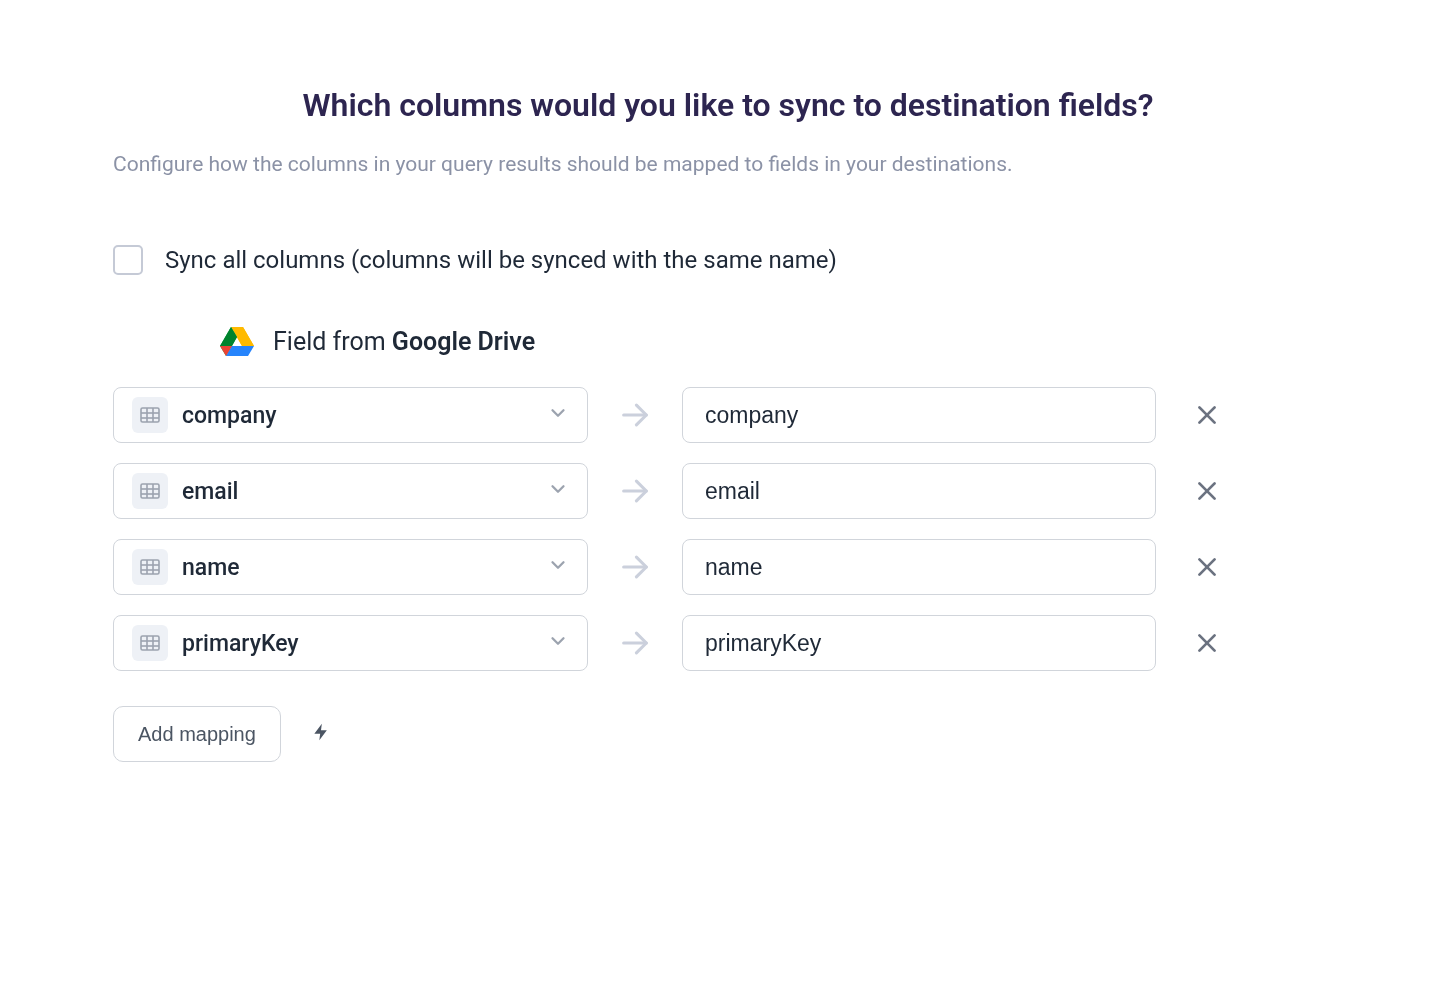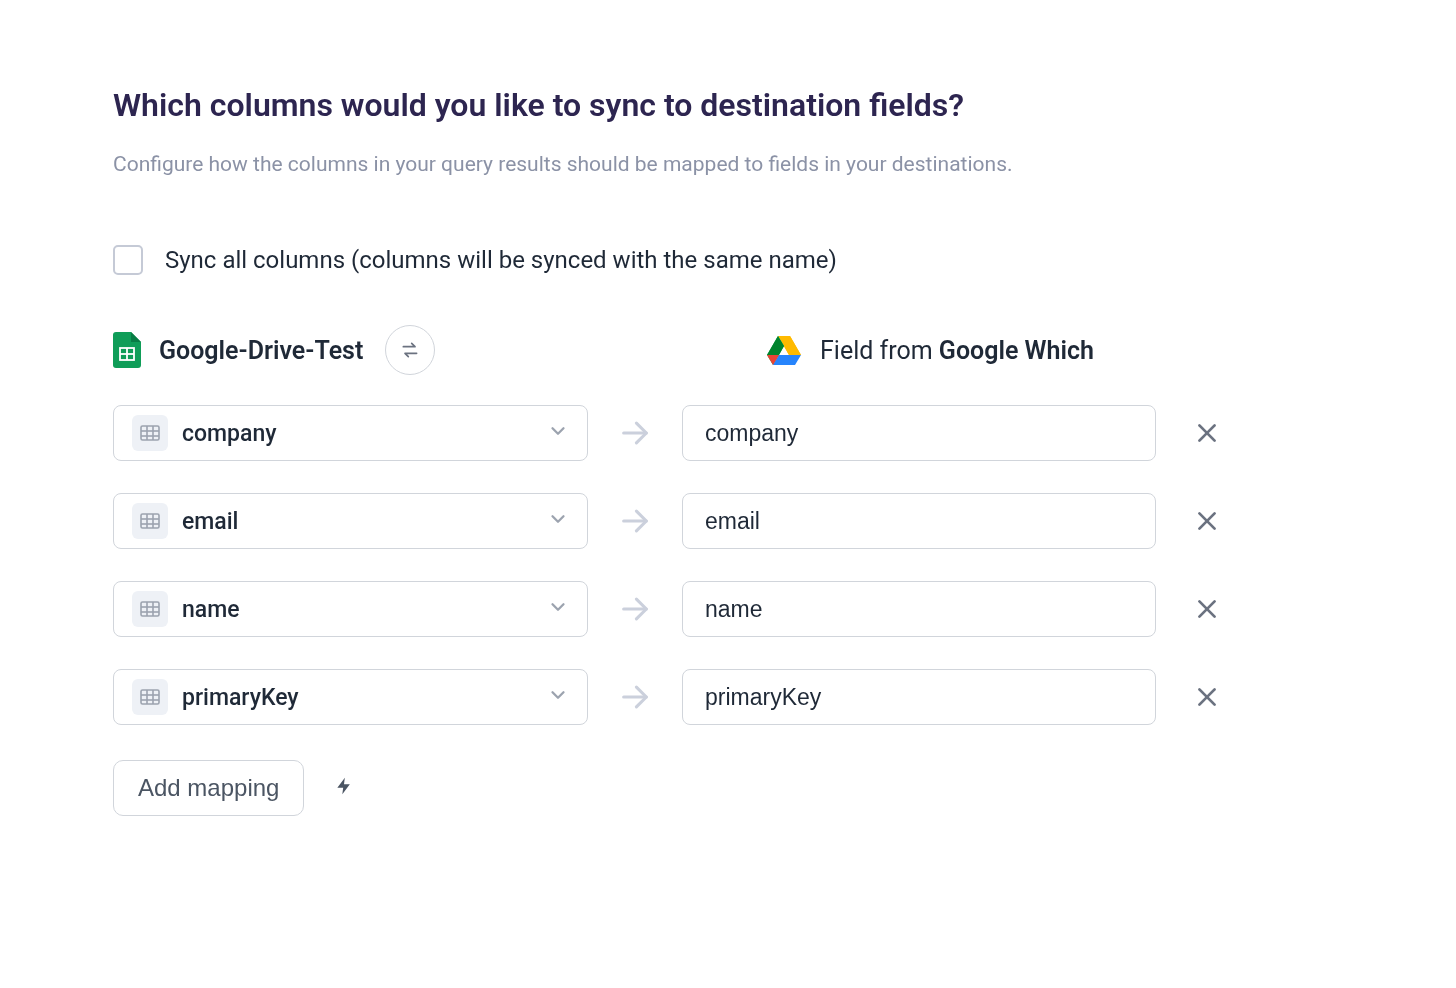--- a/index.html
+++ b/index.html
@@ -13,20 +13,21 @@
       padding: 85px 113px;
       color: #1f2937;
       width: 1456px;
     }
     .title {
       font-size: 32px;
       font-weight: 600;
       color: #2d2550;
       margin-bottom: 22px;
       line-height: 1.3;
+      text-align: center;
     }
     .subtitle {
       font-size: 21px;
       color: #8b92a6;
       line-height: 1.5;
       margin-bottom: 65px;
     }
     .checkbox-row {
       display: flex;
       align-items: center;
@@ -96,21 +97,21 @@
       display: flex;
       align-items: center;
       justify-content: center;
       cursor: pointer;
       margin-left: 4px;
     }
     .mapping-row {
       display: flex;
       align-items: center;
       gap: 30px;
-      margin-bottom: 32px;
+      margin-bottom: 20px;
     }
     .source-select {
       width: 475px;
       height: 56px;
       border: 1.5px solid #d1d5db;
       border-radius: 8px;
       background: #ffffff;
       display: flex;
       align-items: center;
       padding: 0 18px;
@@ -165,74 +166,56 @@
       align-items: center;
       gap: 30px;
       margin-top: 35px;
     }
     .add-mapping-btn {
       height: 56px;
       padding: 6px 24px;
       border: 1.5px solid #d1d5db;
       border-radius: 10px;
       background: #ffffff;
-      font-size: 24px;
+      font-size: 20px;
       font-weight: 500;
       color: #4b5563;
       cursor: pointer;
     }
     .bolt-icon {
       color: #4b5563;
     }
   </style>
 </head>
 <body>
 
 <h1 class="title">Which columns would you like to sync to destination fields?</h1>
 <p class="subtitle">Configure how the columns in your query results should be mapped to fields in your destinations.</p>
 
 <div class="checkbox-row">
   <div class="checkbox"></div>
   <span class="checkbox-label">Sync all columns (columns will be synced with the same name)</span>
 </div>
 
 <div class="columns-header">
-  <div class="source-header">
-    <span class="sheets-icon">
-      <svg viewBox="0 0 28 36">
-        <path d="M3 0 L18 0 L28 10 L28 33 Q28 36 25 36 L3 36 Q0 36 0 33 L0 3 Q0 0 3 0 Z" fill="#0f9d58"></path>
-        <path d="M18 0 L28 10 L18 10 Z" fill="#087c45"></path>
-        <rect x="7" y="16" width="14" height="12" fill="none" stroke="#ffffff" stroke-width="1.8"></rect>
-        <line x1="7" y1="22" x2="21" y2="22" stroke="#ffffff" stroke-width="1.8"></line>
-        <line x1="14" y1="16" x2="14" y2="28" stroke="#ffffff" stroke-width="1.8"></line>
-      </svg>
-    </span>
-    <span class="header-label">Google-Drive-Test</span>
-    <button class="refresh-btn">
-      <svg width="20" height="20" viewBox="0 0 24 24" fill="none" stroke="#6b7280" stroke-width="2" stroke-linecap="round">
-        <path d="M4 8 L18 8 M18 8 L14 4"></path>
-        <path d="M20 16 L6 16 M6 16 L10 20"></path>
-      </svg>
-    </button>
-  </div>
   <div style="width:34px"></div>
   <div class="dest-header">
     <span class="drive-icon">
       <svg viewBox="0 0 36 32">
         <path d="M12 2 L24 2 L35 21 L23 21 Z" fill="#ffba00"></path>
         <path d="M12 2 L1 21 L7 31 L18 12 Z" fill="#00ac47"></path>
         <path d="M7 31 L29 31 L35 21 L13 21 Z" fill="#2684fc"></path>
         <path d="M24 2 L18 12 L23 21 L35 21 Z" fill="#ffba00"></path>
         <path d="M12 2 L18 12 L13 21 L1 21 Z" fill="#00832d"></path>
         <path d="M13 21 L23 21 L29 31 L7 31 Z" fill="#2684fc"></path>
         <path d="M1 21 L7 31 L13 21 Z" fill="#ea4335"></path>
       </svg>
     </span>
     <span>
-      <span class="header-label-light">Field from </span><span class="header-label">Google Which</span>
+      <span class="header-label-light">Field from </span><span class="header-label">Google Drive</span>
     </span>
   </div>
 </div>
 
 <div id="mappings-container">
     <div class="mapping-row">
     <div class="source-select">
       <span class="col-icon">
         <svg width="20" height="16" viewBox="0 0 20 16" fill="none" stroke="#9ca3af" stroke-width="1.6">
           <rect x="1" y="1" width="18" height="14" rx="1.5"></rect>

